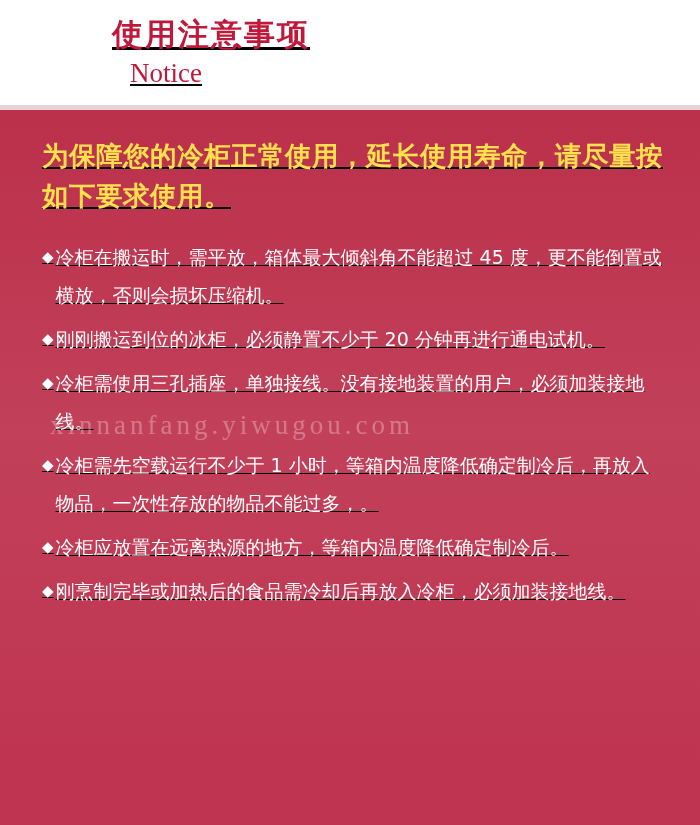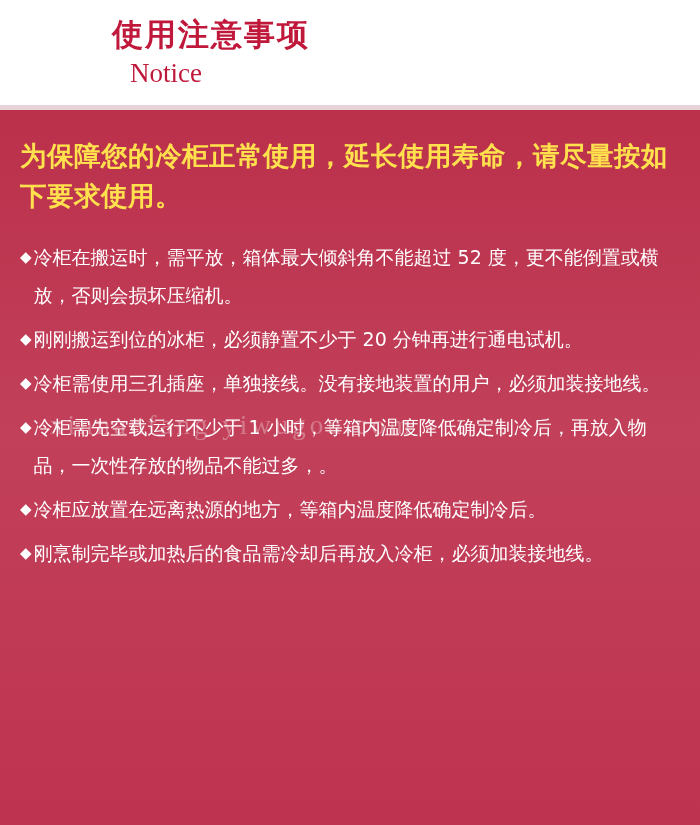--- a/index.html
+++ b/index.html
@@ -11,20 +11,21 @@
     height: 825px;
     background: #ffffff;
     font-family: "Liberation Sans", sans-serif;
     overflow: hidden;
   }
   .page {
     position: relative;
     width: 700px;
     height: 670px;
     background: #fde047;
+    text-decoration: underline;
   }
 
   
   .header {
     position: relative;
     height: 110px;
     background: #ffffff;
     box-sizing: border-box;
     padding-left: 112px;
     padding-top: 12px;
@@ -52,21 +53,21 @@
     height: 5px;
     background: #e8d3d8;
   }
 
   
   .panel {
     position: relative;
     height: 715px;
     background: #c03a52;
     box-sizing: border-box;
-    padding: 26px 30px 0 20px;
+    padding: 26px 30px 0 42px;
     overflow: hidden;
   }
   .panel-gradient {
     position: absolute;
     inset: 0;
     background: linear-gradient(180deg, #bb304b 0%, #c2405a 45%, #be3350 100%);
     pointer-events: none;
   }
   .panel-inner {
     position: relative;
@@ -134,21 +135,21 @@
   <div class="panel">
     <div class="panel-gradient"></div>
 
     <div class="panel-inner">
       <div class="lead">为保障您的冷柜正常使用，延长使用寿命，请尽量按如下要求使用。</div>
 
       <div class="items">
 
         <div class="item">
           <span class="bullet">◆</span>
-          <span class="item-text">冷柜在搬运时，需平放，箱体最大倾斜角不能超过 52 度，更不能倒置或横放，否则会损坏压缩机。</span>
+          <span class="item-text">冷柜在搬运时，需平放，箱体最大倾斜角不能超过 45 度，更不能倒置或横放，否则会损坏压缩机。</span>
         </div>
 
         <div class="item">
           <span class="bullet">◆</span>
           <span class="item-text">刚刚搬运到位的冰柜，必须静置不少于 20 分钟再进行通电试机。</span>
         </div>
 
         <div class="item">
           <span class="bullet">◆</span>
           <span class="item-text">冷柜需使用三孔插座，单独接线。没有接地装置的用户，必须加装接地线。</span>

